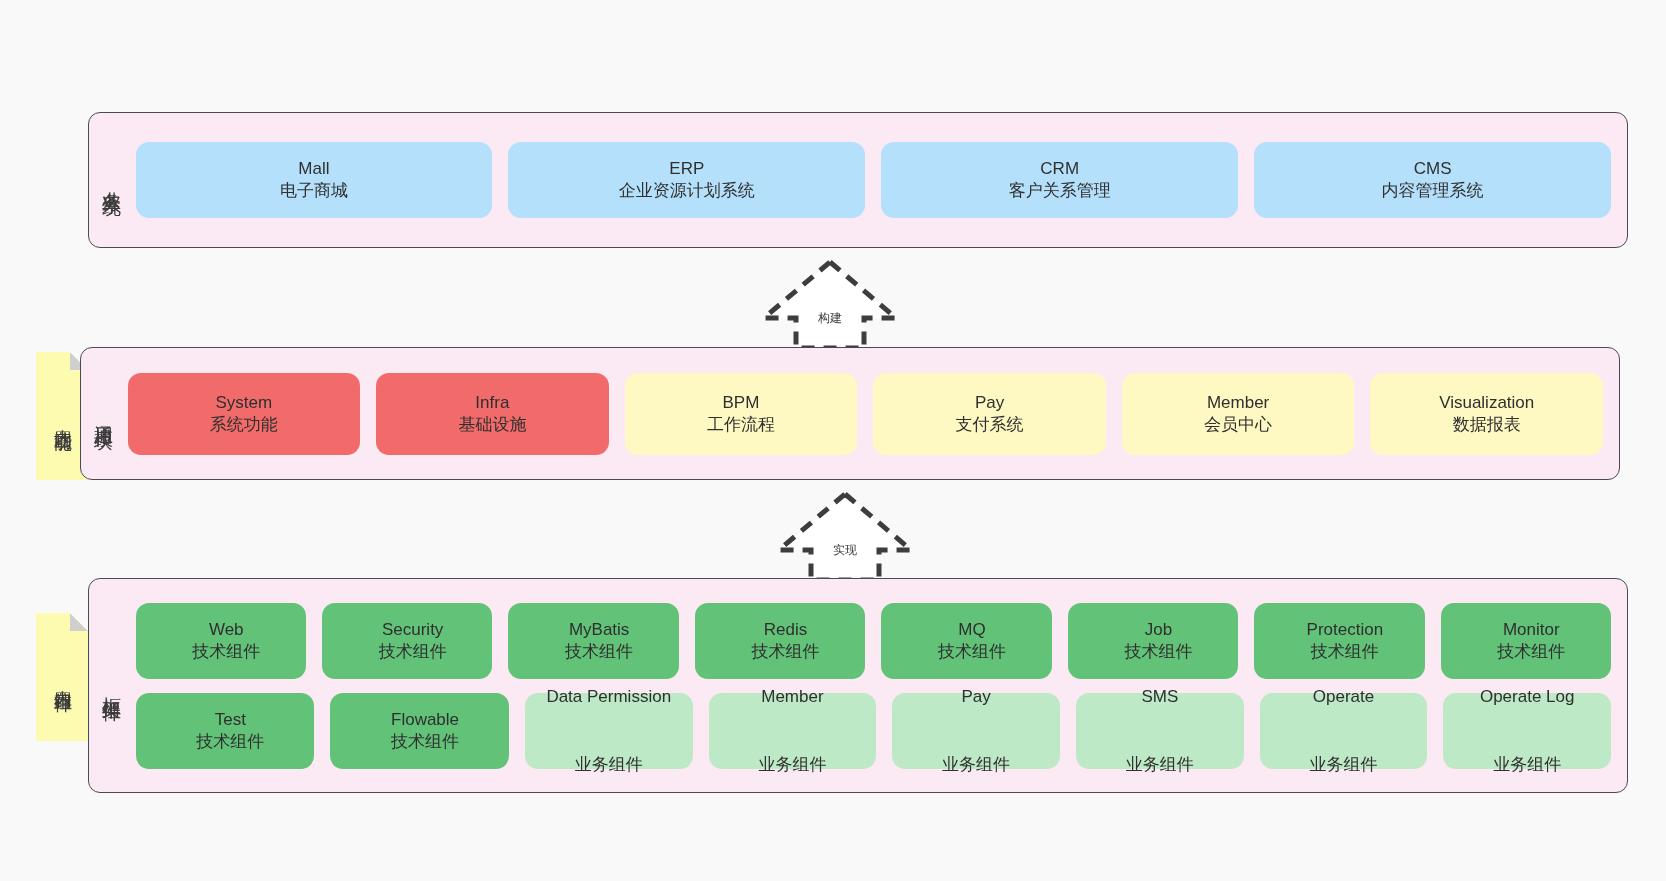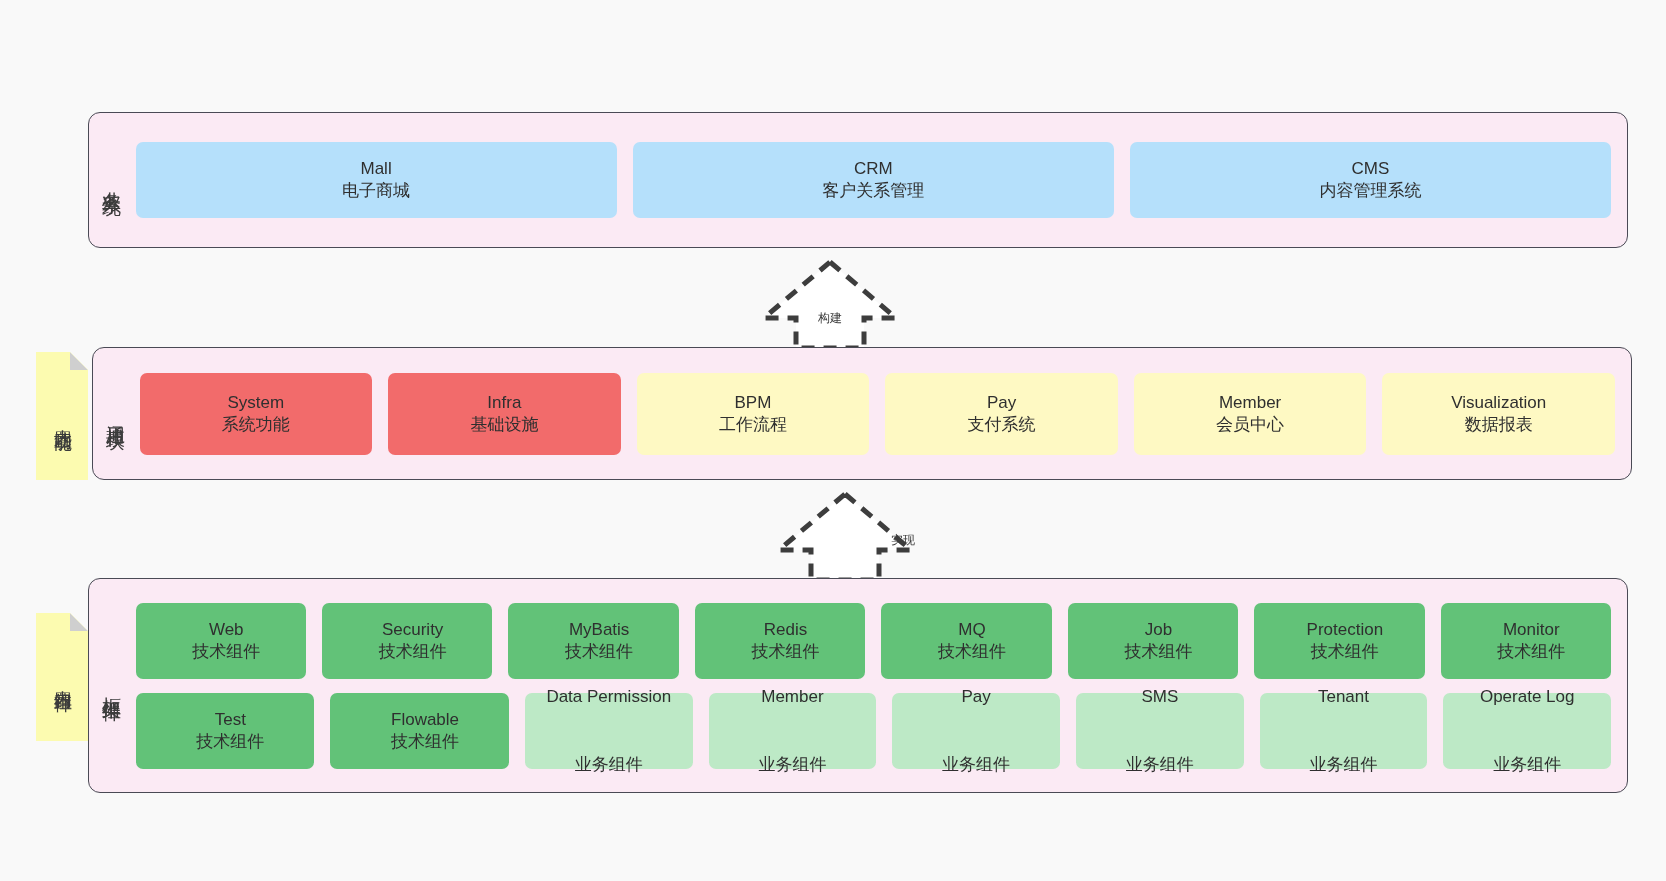--- a/index.html
+++ b/index.html
@@ -59,21 +59,21 @@
   }
 
   .row {
     display: flex;
     gap: 16px;
   }
 
   
   .node {
     flex: 1 1 0;
-    border-radius: 7px;
+    border-radius: 13px;
     display: flex;
     flex-direction: column;
     align-items: center;
     justify-content: center;
     text-align: center;
     font-size: 17px;
     line-height: 1.28;
     color: #2f2f2f;
     box-sizing: border-box;
     padding: 6px 6px;
@@ -144,20 +144,24 @@
 
   <div class="layer" id="layer-0" style="left:88px; top:112px; width:1540px; height:136px;">
     <div class="layer-label">业务系统</div>
     <div class="layer-body">
       <div class="row">
         <div class="node h-business c-blue">
           <div class="t-en">Mall</div>
           <div class="t-cn">电子商城</div>
         </div>
         <div class="node h-business c-blue">
+          <div class="t-en">ERP</div>
+          <div class="t-cn">企业资源计划系统</div>
+        </div>
+        <div class="node h-business c-blue">
           <div class="t-en">CRM</div>
           <div class="t-cn">客户关系管理</div>
         </div>
         <div class="node h-business c-blue">
           <div class="t-en">CMS</div>
           <div class="t-cn">内容管理系统</div>
         </div>
       </div>
     </div>
   </div>
@@ -167,21 +171,21 @@
       <path d="M 70 4 L 136 60 L 104 60 L 104 90 L 36 90 L 36 60 L 4 60 Z" fill="#ffffff" stroke="#3d3d3d" stroke-width="5" stroke-dasharray="13 9" stroke-linejoin="miter"></path>
     </svg>
     <div class="arrow-label" style="top:52px;">构建</div>
   </div>
 
   <div class="note" id="note-0" style="left:36px; top:352px; height:128px;">
     <span class="fold"></span>
     <span>内置功能</span>
   </div>
 
-  <div class="layer" id="layer-1" style="left:92px; top:347px; width:1540px; height:133px;">
+  <div class="layer" id="layer-1" style="left:80px; top:347px; width:1540px; height:133px;">
     <div class="layer-label">通用模块</div>
     <div class="layer-body">
       <div class="row">
         <div class="node h-module c-red">
           <div class="t-en">System</div>
           <div class="t-cn">系统功能</div>
         </div>
         <div class="node h-module c-red">
           <div class="t-en">Infra</div>
           <div class="t-cn">基础设施</div>
@@ -203,21 +207,21 @@
           <div class="t-cn">数据报表</div>
         </div>
       </div>
     </div>
   </div>
 
   <div class="arrow" id="arrow-implement" style="left:775px; top:490px; width:140px; height:92px;">
     <svg width="140" height="92" viewBox="0 0 140 92" aria-hidden="true">
       <path d="M 70 4 L 136 60 L 104 60 L 104 90 L 36 90 L 36 60 L 4 60 Z" fill="#ffffff" stroke="#3d3d3d" stroke-width="5" stroke-dasharray="13 9" stroke-linejoin="miter"></path>
     </svg>
-    <div class="arrow-label" style="top:42px;text-align:right;">实现</div>
+    <div class="arrow-label" style="top:52px;">实现</div>
   </div>
 
   <div class="note" id="note-1" style="left:36px; top:613px; height:128px;">
     <span class="fold"></span>
     <span>内置组件</span>
   </div>
 
   <div class="layer" id="layer-2" style="left:88px; top:578px; width:1540px; height:215px;">
     <div class="layer-label">框架组件</div>
     <div class="layer-body">
@@ -276,21 +280,21 @@
         </div>
         <div class="node h-frame c-lightgreen">
           <div class="t-en">Pay</div>
           <div class="t-cn">业务组件</div>
         </div>
         <div class="node h-frame c-lightgreen">
           <div class="t-en">SMS</div>
           <div class="t-cn">业务组件</div>
         </div>
         <div class="node h-frame c-lightgreen">
-          <div class="t-en">Tenant</div>
+          <div class="t-en">Operate</div>
           <div class="t-cn">业务组件</div>
         </div>
         <div class="node h-frame c-lightgreen">
           <div class="t-en">Operate Log</div>
           <div class="t-cn">业务组件</div>
         </div>
       </div>
 
     </div>
   </div>

